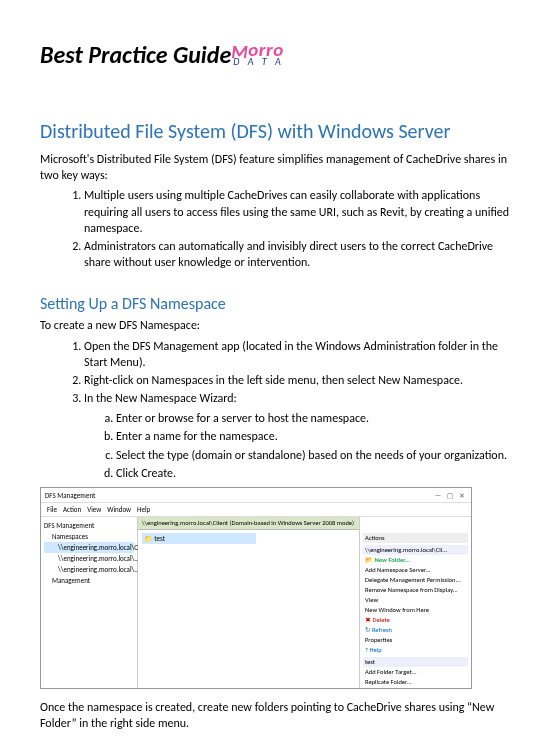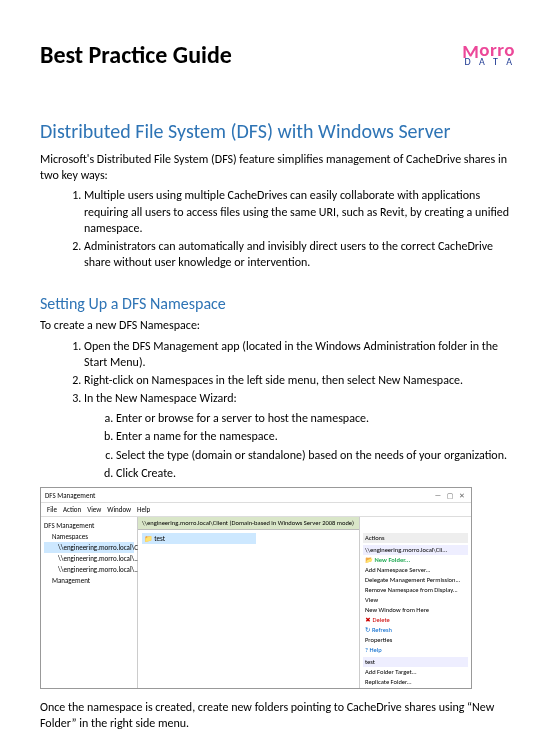--- a/index.html
+++ b/index.html
@@ -7,22 +7,22 @@
     padding: 40px 40px 20px 40px;
     font-family: Calibri, Arial, sans-serif;
     font-size: 12px;
     color: #000;
     width: 555px;
     box-sizing: border-box;
     background: #fff;
   }
   .header-row {
     display: flex;
-    justify-content: space-between;
     align-items: flex-start;
+    font-style: italic;
   }
   .doc-title {
     font-size: 24px;
     font-weight: 600;
     color: #000;
     margin: 0;
   }
   .logo {
     display: flex;
     flex-direction: column;

